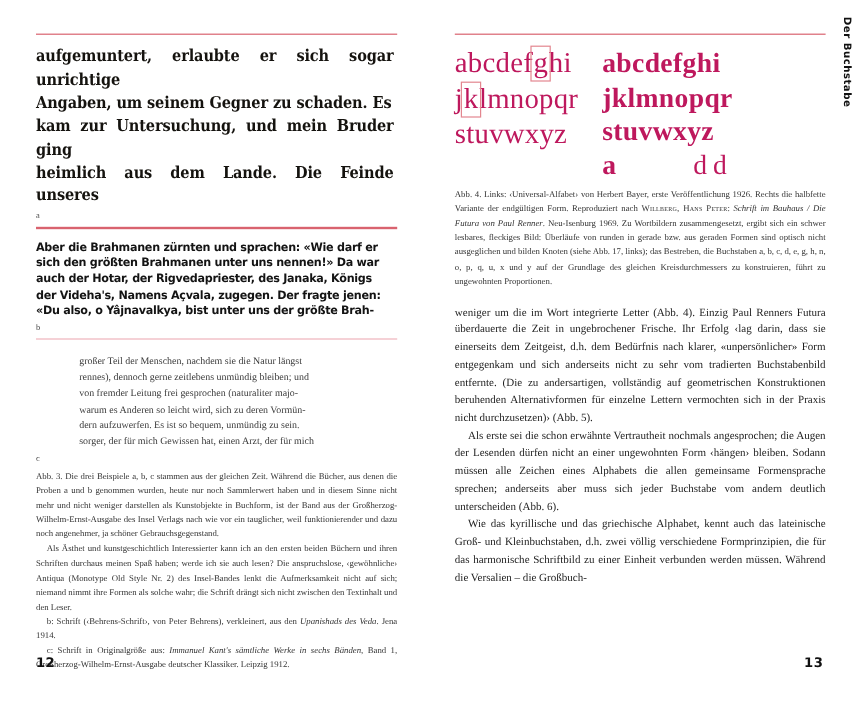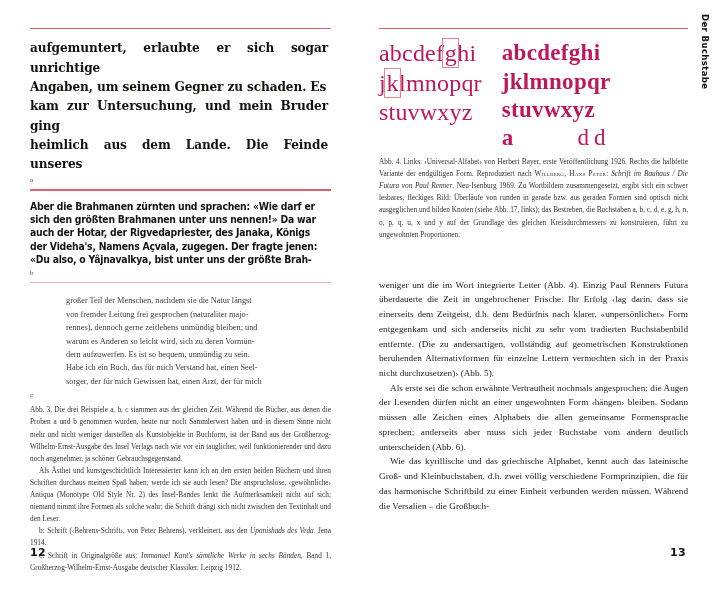--- a/index.html
+++ b/index.html
@@ -218,25 +218,24 @@
         <div>«Du also, o Yâjnavalkya, bist unter uns der größte Brah-</div>
       </div>
       <div class="marker">b</div>
     </div>
 
     <hr class="rule rule-soft">
 
     <div class="specimen">
       <div class="spec-antiqua">
         <div>großer Teil der Menschen, nachdem sie die Natur längst</div>
+        <div>rennes), dennoch gerne zeitlebens unmündig bleiben; und</div>
         <div><span>von fremder Leitung frei gesprochen (naturaliter majo-</span></div>
-        <div>rennes), dennoch gerne zeitlebens unmündig bleiben; und</div>
         <div>warum es Anderen so leicht wird, sich zu deren Vormün-</div>
         <div>dern aufzuwerfen. Es ist so bequem, unmündig zu sein.</div>
-        <div>Habe ich ein Buch, das für mich Verstand hat, einen Seel-</div>
         <div>sorger, der für mich Gewissen hat, einen Arzt, der für mich</div>
       </div>
       <div class="marker marker-indent">c</div>
     </div>
 
     <div class="caption" style="margin-top:4px;">
       <p>Abb. 3. Die drei Beispiele a, b, c stammen aus der gleichen Zeit. Während die Bücher, aus denen die Proben a und b genommen wurden, heute nur noch Sammlerwert haben und in diesem Sinne nicht mehr und nicht weniger darstellen als Kunstobjekte in Buchform, ist der Band aus der Großherzog-Wilhelm-Ernst-Ausgabe des Insel Verlags nach wie vor ein tauglicher, weil funktionierender und dazu noch angenehmer, ja schöner Gebrauchsgegenstand.</p>
       <p>Als Ästhet und kunstgeschichtlich Interessierter kann ich an den ersten beiden Büchern und ihren Schriften durchaus meinen Spaß haben; werde ich sie auch lesen? Die anspruchslose, ‹gewöhnliche› Antiqua (Monotype Old Style Nr. 2) des Insel-Bandes lenkt die Aufmerksamkeit nicht auf sich; niemand nimmt ihre Formen als solche wahr; die Schrift drängt sich nicht zwischen den Textinhalt und den Leser.</p>
 
 
@@ -274,21 +273,21 @@
         </div>
       </div>
     </div>
 
     <div class="caption" style="margin-top:2px;">
       <p class="noind">
         <span>Abb. 4. Links: ‹Universal-Alfabet› von Herbert Bayer, erste Veröffentlichung 1926. Rechts die halbfette Variante der endgültigen Form. Reproduziert nach </span><span class="sc">Willberg, Hans Peter</span><span>: </span><span class="ital">Schrift im Bauhaus / Die Futura von Paul Renner</span><span>. Neu-Isenburg 1969. Zu Wortbildern zusammengesetzt, ergibt sich ein schwer lesbares, fleckiges Bild: Überläufe von runden in gerade bzw. aus geraden Formen sind optisch nicht ausgeglichen und bilden Knoten (siehe Abb. 17, links); das Bestreben, die Buchstaben a, b, c, d, e, g, h, n, o, p, q, u, x und y auf der Grundlage des gleichen Kreisdurchmessers zu konstruieren, führt zu ungewohnten Proportionen.</span>
       </p>
     </div>
 
-    <div class="body-text" style="margin-top:37px;">
+    <div class="body-text" style="margin-top:12px;">
       <p class="first">weniger um die im Wort integrierte Letter (Abb. 4). Einzig Paul Renners Futura überdauerte die Zeit in ungebrochener Frische. Ihr Erfolg ‹lag darin, dass sie einerseits dem Zeitgeist, d.h. dem Bedürfnis nach klarer, «unpersönlicher» Form entgegenkam und sich anderseits nicht zu sehr vom tradierten Buchstabenbild entfernte. (Die zu andersartigen, vollständig auf geometrischen Konstruktionen beruhenden Alternativformen für einzelne Lettern vermochten sich in der Praxis nicht durchzusetzen)› (Abb. 5).</p>
       <p>Als erste sei die schon erwähnte Vertrautheit nochmals angesprochen; die Augen der Lesenden dürfen nicht an einer ungewohnten Form ‹hängen› bleiben. Sodann müssen alle Zeichen eines Alphabets die allen gemeinsame Formensprache sprechen; anderseits aber muss sich jeder Buchstabe vom andern deutlich unterscheiden (Abb. 6).</p>
       <p>Wie das kyrillische und das griechische Alphabet, kennt auch das lateinische Groß- und Kleinbuchstaben, d.h. zwei völlig verschiedene Formprinzipien, die für das harmonische Schriftbild zu einer Einheit verbunden werden müssen. Während die Versalien – die Großbuch-</p>
     </div>
 
     <div class="folio folio-right">13</div>
   </div>
 
   <div class="side-title">Der Buchstabe</div>
 

